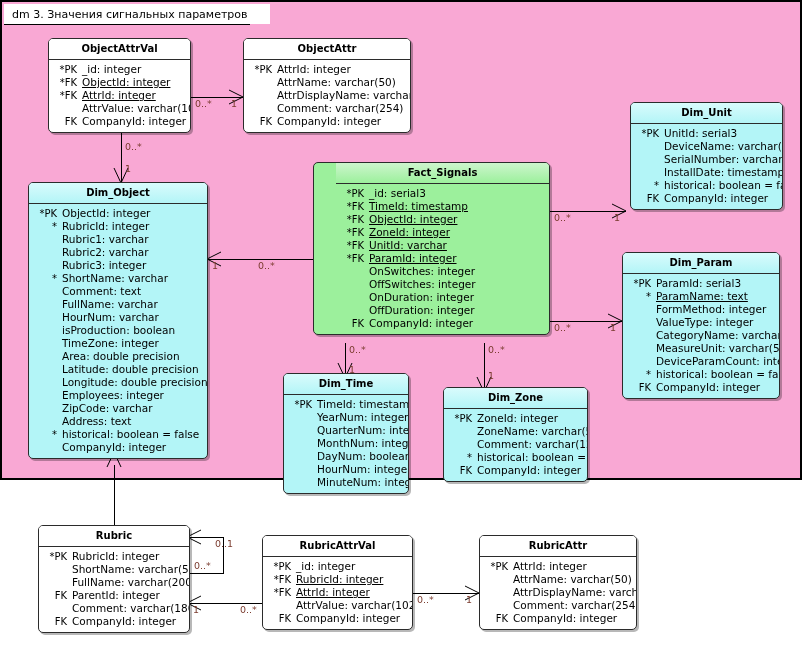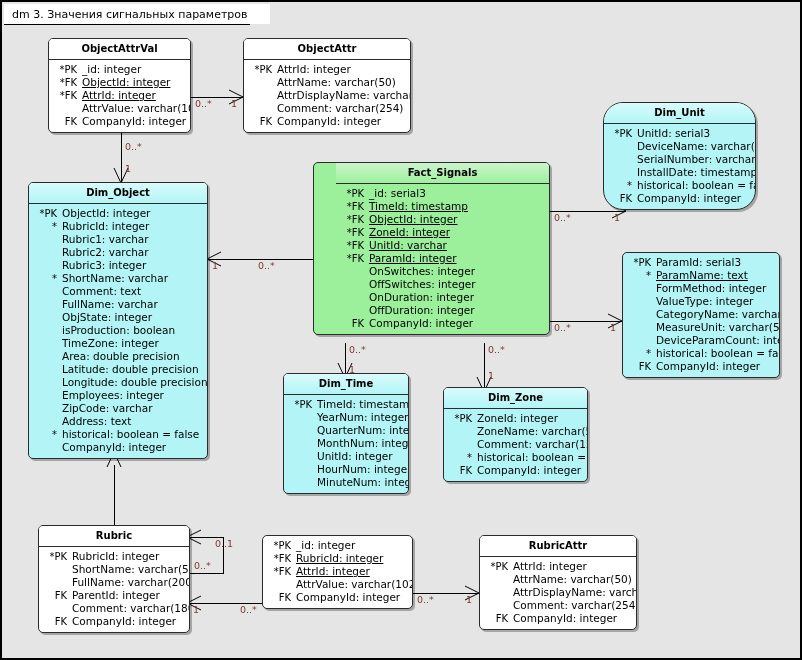--- a/index.html
+++ b/index.html
@@ -4,24 +4,24 @@
 <style>
   html,body{margin:0;padding:0;}
   body{
     width:802px;height:660px;
     background:#ffffff;
     font-family:"DejaVu Sans","Liberation Sans",sans-serif;
     overflow:hidden;
   }
   #canvas{
     position:relative;
-    width:802px;height:660px;
+    width:802px;height:480px;
     box-sizing:border-box;
     border:2px solid #000;
-    background:#e5e5e5;
+    background:#f9a8d4;
   }
   
   #title-tab{
     position:absolute;left:2px;top:2px;
     height:20px;
     padding:0 22px 0 8px;
     display:flex;align-items:center;
     background:#ffffff;
     border-right:none;
     font-size:11px;color:#000;
@@ -253,21 +253,21 @@
           <span class="key"></span>
           <span class="nm">Comment: varchar(254)</span>
         </div>
         <div class="attr">
           <span class="key">FK</span>
           <span class="nm">CompanyId: integer</span>
         </div>
       </div>
     </div>
 
-  <div class="entity" id="e2" style="left:601px;top:100px;width:153px;border-radius:20px;">
+  <div class="entity" id="e2" style="left:628px;top:100px;width:153px;">
       <div class="ent-head">Dim_Unit</div>
       <div class="ent-body">
         <div class="attr">
           <span class="key">*PK</span>
           <span class="nm">UnitId: serial3</span>
         </div>
         <div class="attr">
           <span class="key"></span>
           <span class="nm">DeviceName: varchar(50)</span>
         </div>
@@ -320,21 +320,21 @@
         <div class="attr">
           <span class="key"></span>
           <span class="nm">Comment: text</span>
         </div>
         <div class="attr">
           <span class="key"></span>
           <span class="nm">FullName: varchar</span>
         </div>
         <div class="attr">
           <span class="key"></span>
-          <span class="nm">ObjState: integer</span>
+          <span class="nm">HourNum: varchar</span>
         </div>
         <div class="attr">
           <span class="key"></span>
           <span class="nm">isProduction: boolean</span>
         </div>
         <div class="attr">
           <span class="key"></span>
           <span class="nm">TimeZone: integer</span>
         </div>
         <div class="attr">
@@ -416,20 +416,21 @@
           <span class="nm">OffDuration: integer</span>
         </div>
         <div class="attr">
           <span class="key">FK</span>
           <span class="nm">CompanyId: integer</span>
         </div>
       </div>
     </div>
 
   <div class="entity" id="e5" style="left:620px;top:250px;width:158px;">
+      <div class="ent-head">Dim_Param</div>
       <div class="ent-body">
         <div class="attr">
           <span class="key">*PK</span>
           <span class="nm">ParamId: serial3</span>
         </div>
         <div class="attr">
           <span class="key">*</span>
           <span class="nm u">ParamName: text</span>
         </div>
         <div class="attr">
@@ -477,21 +478,21 @@
         <div class="attr">
           <span class="key"></span>
           <span class="nm">QuarterNum: integer</span>
         </div>
         <div class="attr">
           <span class="key"></span>
           <span class="nm">MonthNum: integer</span>
         </div>
         <div class="attr">
           <span class="key"></span>
-          <span class="nm">UnitId: integer</span>
+          <span class="nm">DayNum: boolean</span>
         </div>
         <div class="attr">
           <span class="key"></span>
           <span class="nm">HourNum: integer</span>
         </div>
         <div class="attr">
           <span class="key"></span>
           <span class="nm">MinuteNum: integer</span>
         </div>
       </div>
@@ -547,20 +548,21 @@
           <span class="nm">Comment: varchar(180)</span>
         </div>
         <div class="attr">
           <span class="key">FK</span>
           <span class="nm">CompanyId: integer</span>
         </div>
       </div>
     </div>
 
   <div class="entity white" id="e9" style="left:260px;top:533px;width:151px;">
+      <div class="ent-head">RubricAttrVal</div>
       <div class="ent-body">
         <div class="attr">
           <span class="key">*PK</span>
           <span class="nm">_id: integer</span>
         </div>
         <div class="attr">
           <span class="key">*FK</span>
           <span class="nm u">RubricId: integer</span>
         </div>
         <div class="attr">

